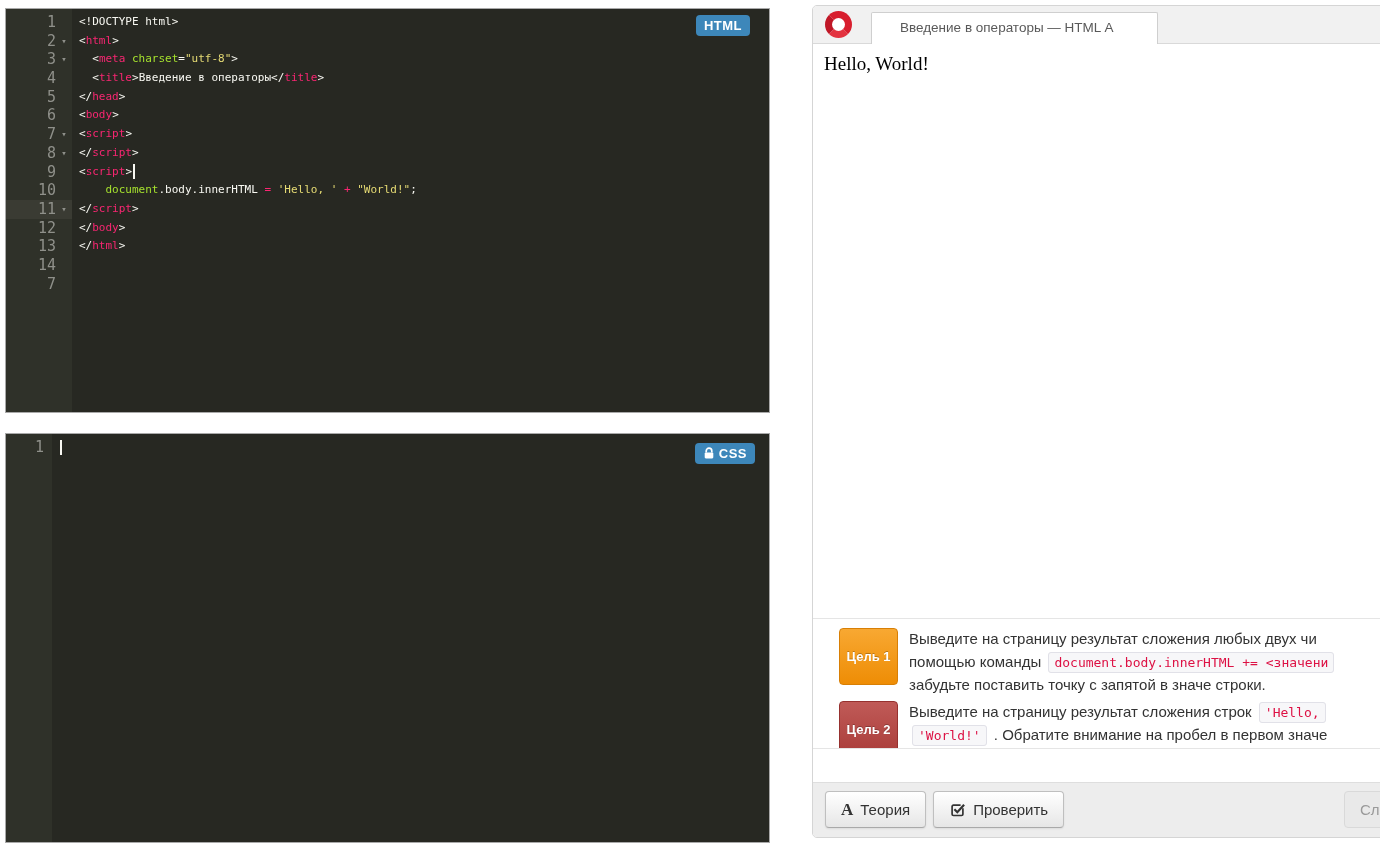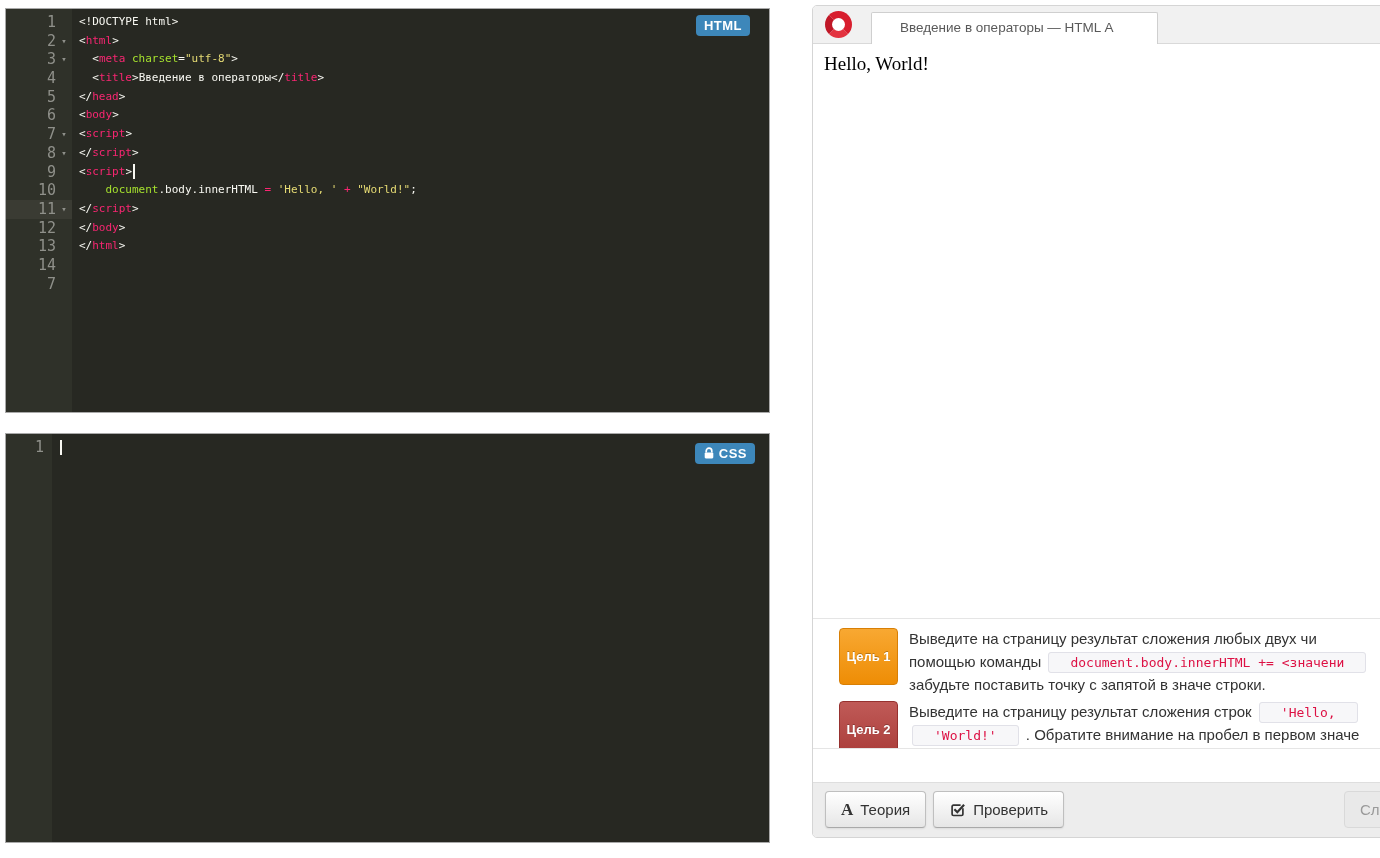--- a/index.html
+++ b/index.html
@@ -53,21 +53,21 @@
     padding:8px 0 0 26px;overflow:hidden;background:#fff;}
   .goal-row{display:flex;align-items:flex-start;margin-bottom:4px;}
   .goal-badge{flex:none;width:59px;text-align:center;color:#fff;font-weight:bold;font-size:13px;
     padding:20px 0;border-radius:4px;margin-right:11px;margin-top:1px;
     text-shadow:0 -1px 0 rgba(0,0,0,.25);}
   .goal-badge.goal1{background:linear-gradient(#f8a832,#ee8d05);border:1px solid #d87f05;}
   .goal-badge.goal2{background:linear-gradient(#c05a57,#a93c39);border:1px solid #96312f;}
   .goal-lines{flex:1;min-width:0;}
   .goal-line{white-space:nowrap;height:23px;line-height:23px;font-size:15px;color:#333;}
   .icode{font-family:"DejaVu Sans Mono",monospace;font-size:13px;color:#dd1144;
-    background:#f7f7f9;border:1px solid #e1e1e8;border-radius:3px;padding:2px 21px;margin:0 3px;}
+    background:#f7f7f9;border:1px solid #e1e1e8;border-radius:3px;padding:2px 5px;margin:0 3px;}
 
   .panel-gap{height:33px;background:#fff;}
   .panel-footer{position:relative;height:55px;background:#ededed;border-top:1px solid #dedede;
     padding:8px 12px;display:flex;gap:7px;align-items:flex-start;}
   .btn{display:inline-flex;align-items:center;gap:7px;height:37px;padding:0 15px;
     font-family:"Liberation Sans",sans-serif;font-size:15px;color:#333;
     background:linear-gradient(#ffffff,#e6e6e6);border:1px solid #bfbfbf;border-bottom-color:#a9a9a9;
     border-radius:4px;box-shadow:0 1px 2px rgba(0,0,0,.08);cursor:pointer;}
   .t-icon{font-family:"Liberation Serif",serif;font-weight:bold;font-size:17px;color:#333;}
   .btn.next{position:absolute;left:531px;top:8px;width:140px;background:#e9e9e9;

